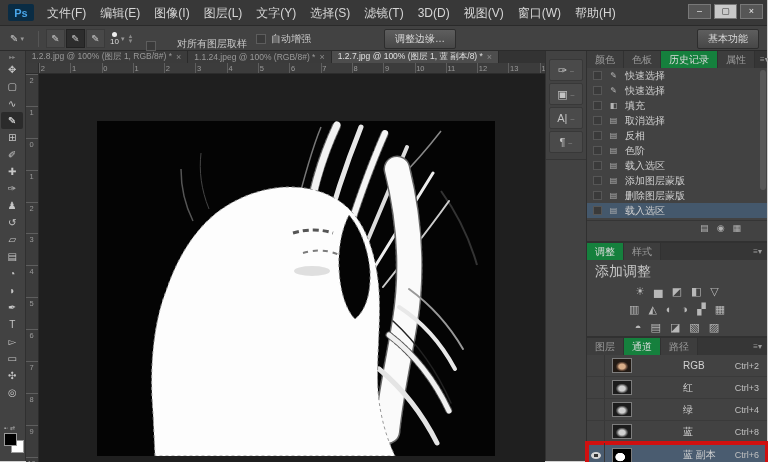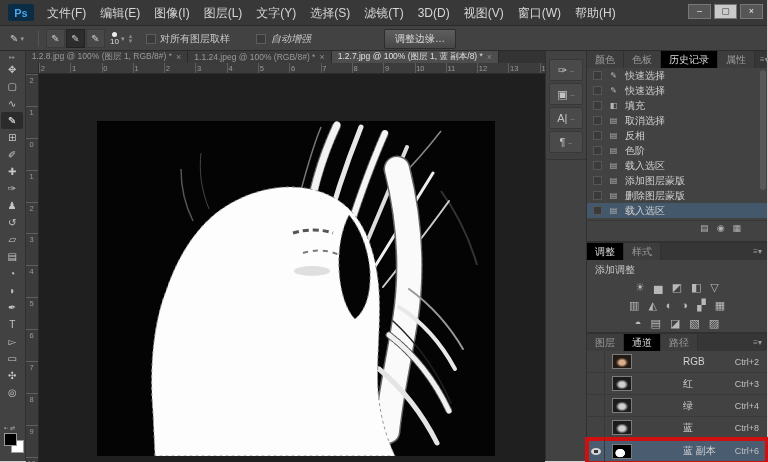--- a/index.html
+++ b/index.html
@@ -31,21 +31,21 @@
   .ob-modes { left:46px; gap:1px; }
   .mode-btn { width:19px; height:19px; background:#484848; border:1px solid #3a3a3a; color:#c9c9c9;
               font-size:10px; display:flex; align-items:center; justify-content:center; }
   .mode-btn.pressed { background:#2d2d2d; border-color:#222; }
   .ob-size { left:110px; gap:2px; }
   .size-stack { display:flex; flex-direction:column; align-items:center; line-height:7px; }
   .size-dot { width:5px; height:5px; background:#eee; border-radius:50%; margin-bottom:1px; }
   .size-val { font-size:8px; color:#ddd; }
   .caret { color:#999; font-size:7px; }
   .spin { display:flex; flex-direction:column; font-size:6px; color:#888; line-height:5px; margin-left:1px; }
-  .ob-cb1 { left:146px; gap:4px; } .ob-cb2 { left:256px; gap:5px;font-style:italic; }
+  .ob-cb1 { left:146px; gap:21px;align-items:flex-end; } .ob-cb2 { left:256px; gap:5px; }
   .checkbox { width:10px; height:10px; background:#3a3a3a; border:1px solid #5d5d5d; }
   .cb-label { color:#c9c9c9; }
   .push-btn { background:linear-gradient(#5e5e5e,#474747); border:1px solid #2d2d2d; border-radius:2px;
               color:#d9d9d9; font-size:10px; padding:2px 10px; }
   .ob-refine { left:336px;padding-left:48px; }
   .ob-workspace { right:8px; }
 
   
   .main { position:absolute; top:51px; left:0; right:0; bottom:0; display:flex; }
 
@@ -89,36 +89,36 @@
   .mdbtn { width:34px; height:22px; margin:2px auto; display:flex; align-items:center; justify-content:center;
            gap:3px; color:#c2c2c2; font-size:11px; background:#4a4a4a; border:1px solid #383838; border-radius:2px; }
   .md-dash { font-size:7px; color:#8a8a8a; }
 
   
   .rightcol { width:180px; display:flex; flex-direction:column; background:#424242; }
   .pgroup { display:flex; flex-direction:column; border-bottom:2px solid #313131; }
   .ptabs { display:flex; align-items:stretch; height:17px; background:#363636; }
   .ptab { padding:0 8px; font-size:10px; color:#9b9b9b; display:flex; align-items:center;
           background:#3d3d3d; border-right:1px solid #313131; white-space:nowrap; }
-  .ptab.active { background:#000000; color:#dcdcdc; }
+  .ptab.active { background:#15803d; color:#dcdcdc; }
   .pmenu { margin-left:auto; color:#9a9a9a; font-size:8px; padding:0 5px; display:flex; align-items:center; }
 
   
   .hist-list { height:152px; position:relative; background:#424242; overflow:hidden; }
   .hist-row { display:flex; align-items:center; height:15px; font-size:10px; color:#cfcfcf; }
   .hist-row.selected { background:#44586c; }
   .hwell { width:9px; height:9px; border:1px solid #565656; background:#3a3a3a; margin:0 5px 0 6px; flex:0 0 auto; }
   .hicon { width:13px; text-align:center; color:#b5b5b5; font-size:8px; margin-right:5px; flex:0 0 auto; }
   .hist-scroll { position:absolute; right:1px; top:2px; width:6px; height:120px; background:#585858; border-radius:3px; }
   .pfooter { height:14px; display:flex; align-items:center; justify-content:flex-end; gap:8px;
              border-top:1px solid #353535; padding-right:26px; }
   .pficon { color:#b0b0b0; font-size:9px; }
 
   
-  .adj-hint { font-size:10px; color:#c5c5c5; padding:3px 8px 1px; }
+  .adj-hint { font-size:14px; color:#c5c5c5; padding:3px 8px 1px; }
   .adjrow { display:flex; justify-content:center; gap:9px; height:18px; align-items:center; }
   .adjicon { color:#b8b8b8; font-size:11px; }
 
   
   .chan-list { display:flex; flex-direction:column; }
   .chan-row { display:flex; align-items:center; height:22px; font-size:10px; color:#d2d2d2;
               border-bottom:1px solid #3a3a3a; position:relative; }
   .chan-row.selected { background:#4a5c70; }
   .chan-row.annotated { box-shadow:0 0 0 2px #d01010 inset, 0 0 0 2px #d01010; z-index:3; height:25px; }
   .eyewell { width:18px; align-self:stretch; border-right:1px solid #383838; display:flex;
@@ -191,20 +191,23 @@
       <span class="checkbox"></span>
       <span class="cb-label">对所有图层取样</span>
     </div>
     <div class="ob-abs ob-cb2">
       <span class="checkbox"></span>
       <span class="cb-label">自动增强</span>
     </div>
     <div class="ob-abs ob-refine">
       <button class="push-btn">调整边缘…</button>
     </div>
+    <div class="ob-abs ob-workspace">
+      <button class="push-btn">基本功能</button>
+    </div>
   </div>
 
   <div class="main">
 
     <div class="toolbar">
       <div class="tb-arrows">▸▸</div>
       <div>
 
       <div class="tool">
             <span>✥</span>

